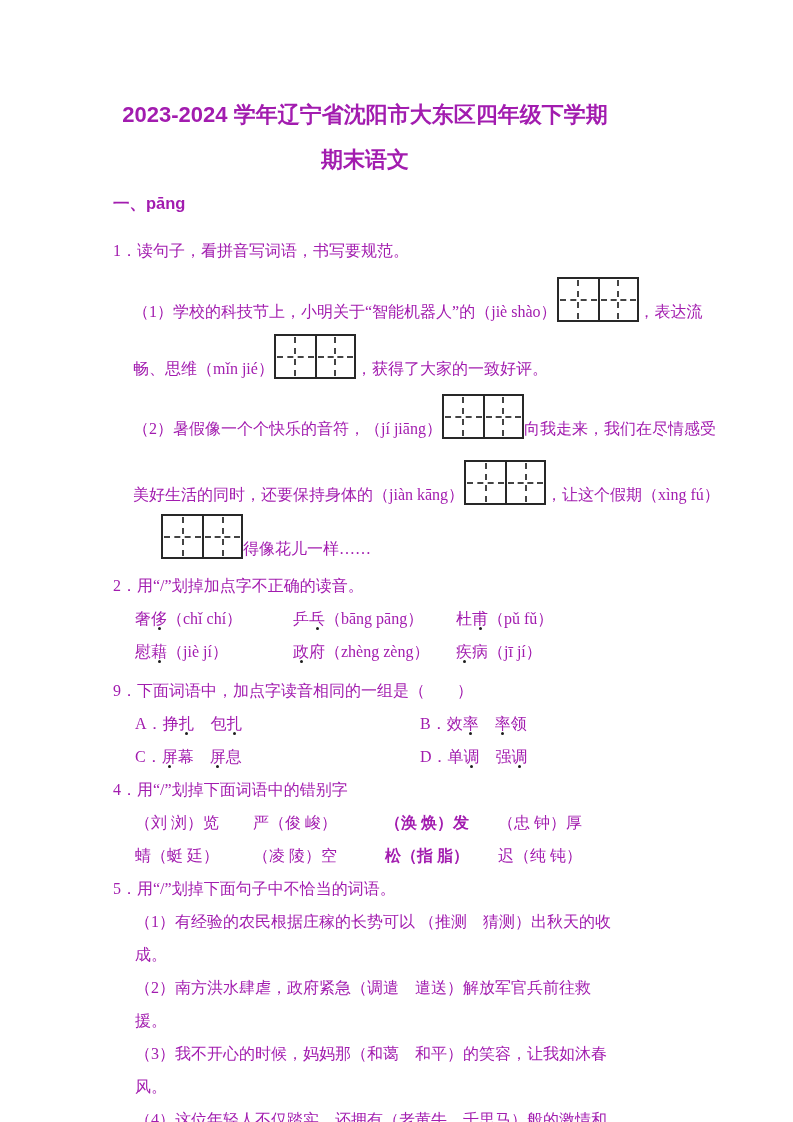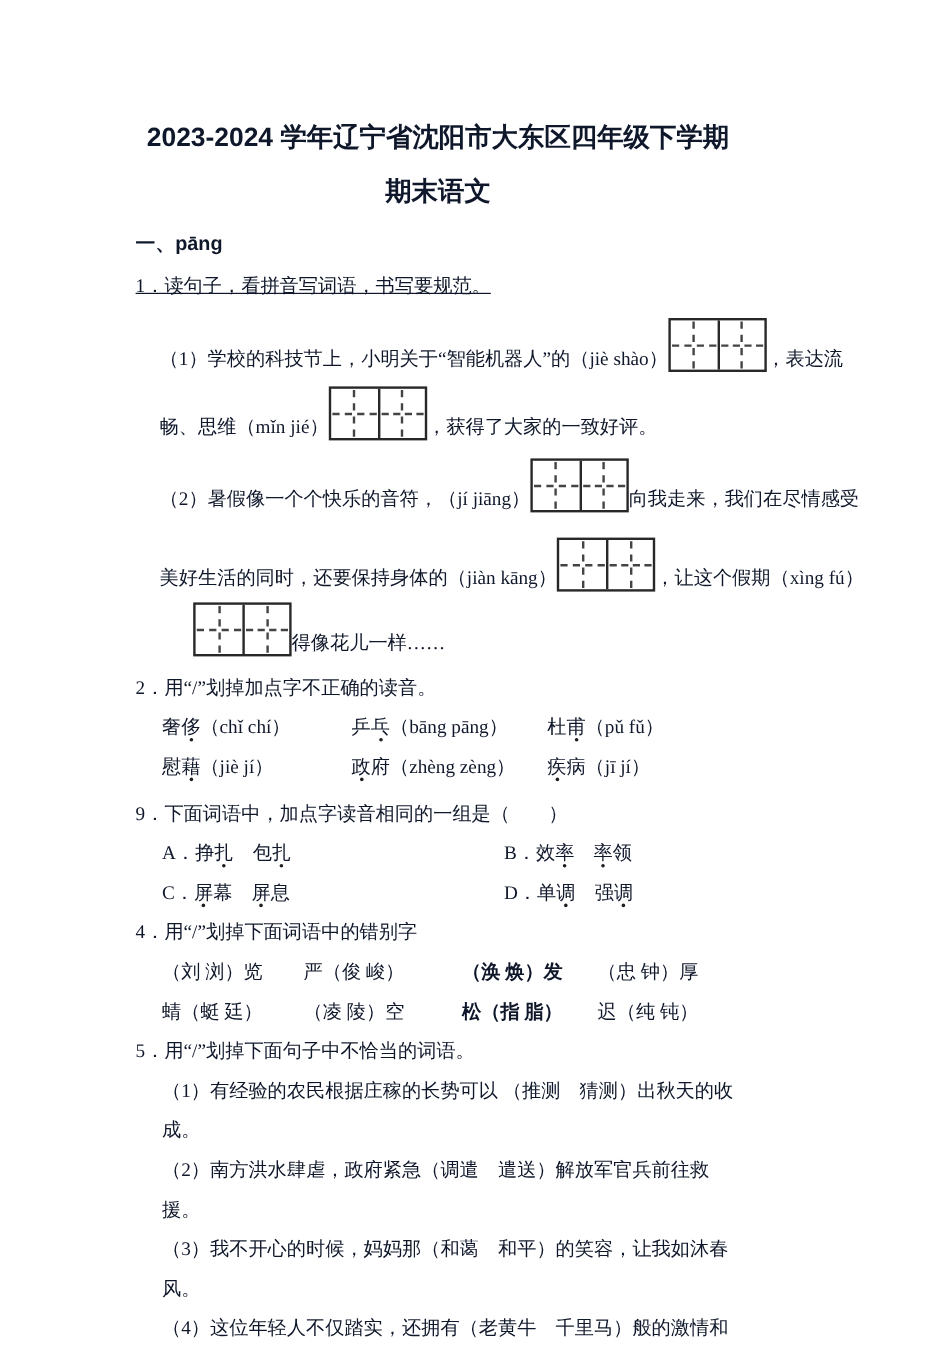--- a/index.html
+++ b/index.html
@@ -2,21 +2,21 @@
 <html><head>
 <meta charset="utf-8">
 <style>
   * { box-sizing: border-box; }
   html, body { margin: 0; padding: 0; background: #ffffff; }
   .page {
     position: relative;
     width: 717px;
     height: 1122px;
     background: #ffffff;
-    color: #0f172a;
+    color: #a21caf;
     font-family: "Liberation Serif", "DejaVu Serif", serif;
     font-size: 16px;
     padding: 0 100px 0 113px;
     overflow: hidden;
   }
   .doc-title {
     font-family: "Liberation Sans", "DejaVu Sans", sans-serif;
     font-weight: 700;
     font-size: 22px;
     line-height: 45px;
@@ -25,21 +25,21 @@
     margin: 0;
   }
   .section-heading {
     font-family: "Liberation Sans", "DejaVu Sans", sans-serif;
     font-weight: 700;
     font-size: 16.5px;
     line-height: 22px;
     margin-top: 10px;
   }
   .stem { line-height: 33px; }
-  .stem-q1 { margin-top: 8px; text-decoration: underline; }
+  .stem-q1 { margin-top: 20px; }
   .stem-q2 { margin-top: 10px; }
   .stem-q3 { margin-top: 6px; }
 
   
   .gl { display: flex; align-items: flex-end; margin-left: 20px; }
   .gl .t { padding-bottom: 1px; white-space: nowrap; line-height: 19px; }
   .gl1 { margin-top: 10px; }
   .gl2 { margin-top: 12px; }
   .gl3 { margin-top: 15px; }
   .gl4 { margin-top: 21px; }

